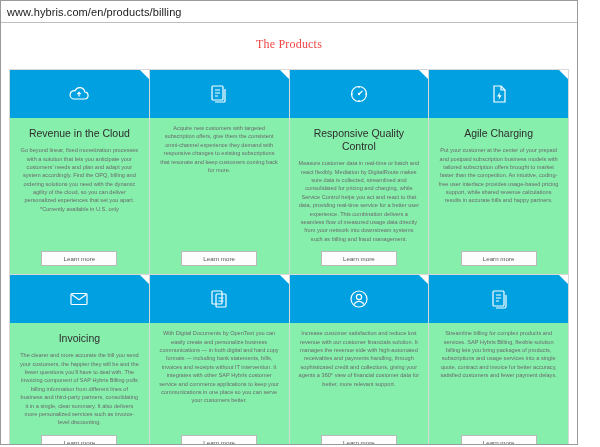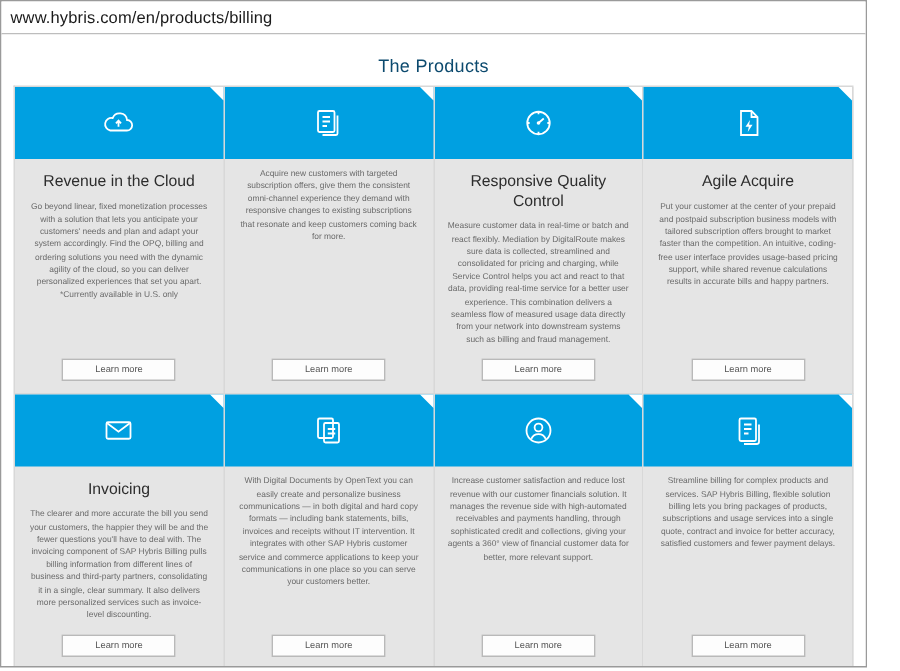--- a/index.html
+++ b/index.html
@@ -41,45 +41,46 @@
   .page {
     flex: 1;
     overflow: hidden;
     background: #ffffff;
     display: flex;
     flex-direction: column;
     align-items: center;
   }
   .page-title {
     font-size: 12px;
-    color: #0c4a6e;
+    color: #ef4444;
     margin-top: 14px;
-    margin-bottom: 6px;
+    margin-bottom: 17px;
     letter-spacing: 0.2px;
+    font-family: Liberation Serif, serif;
   }
   .grid-wrap {
     width: 560px;
     border-top: 1px solid #d8d8d8;
     border-left: 1px solid #d8d8d8;
     box-sizing: border-box;
     background: #ffffff;
   }
   .row {
     display: flex;
   }
   .card {
     width: 25%;
     box-sizing: border-box;
     border-right: 1px solid #d8d8d8;
     border-bottom: 1px solid #d8d8d8;
     display: flex;
     flex-direction: column;
     align-items: center;
     padding-bottom: 6px;
-    background: #e5e5e5;
+    background: #86efac;
   }
   .banner {
     width: 100%;
     height: 48px;
     background: #00a0e1;
     position: relative;
     box-sizing: border-box;
   }
   .banner .corner {
     position: absolute;
@@ -208,21 +209,21 @@
           <div class="banner">
             <span class="corner"></span>
             <span class="glyph">
               <svg viewBox="0 0 24 24" fill="none" stroke="#ffffff" stroke-width="1.2">
                 <path d="M7 4h7l4 4v12H7z"></path>
                 <path d="M14 4v4h4"></path>
                 <path d="M13 10l-3 4.5h2.2L11.5 18l3.2-4.8h-2.3z" fill="#ffffff" stroke="none"></path>
               </svg>
             </span>
           </div>
-          <div class="card-title">Agile Acquire</div>
+          <div class="card-title">Agile Charging</div>
           <div class="card-body">Put your customer at the center of your prepaid and postpaid subscription business models with tailored subscription offers brought to market faster than the competition. An intuitive, coding-free user interface provides usage-based pricing support, while shared revenue calculations results in accurate bills and happy partners.</div>
           <button class="learn-btn">Learn more</button>
         </div>
 
       </div>
 
       <div class="row row-2">
 
         <div class="card">
           <div class="banner">

